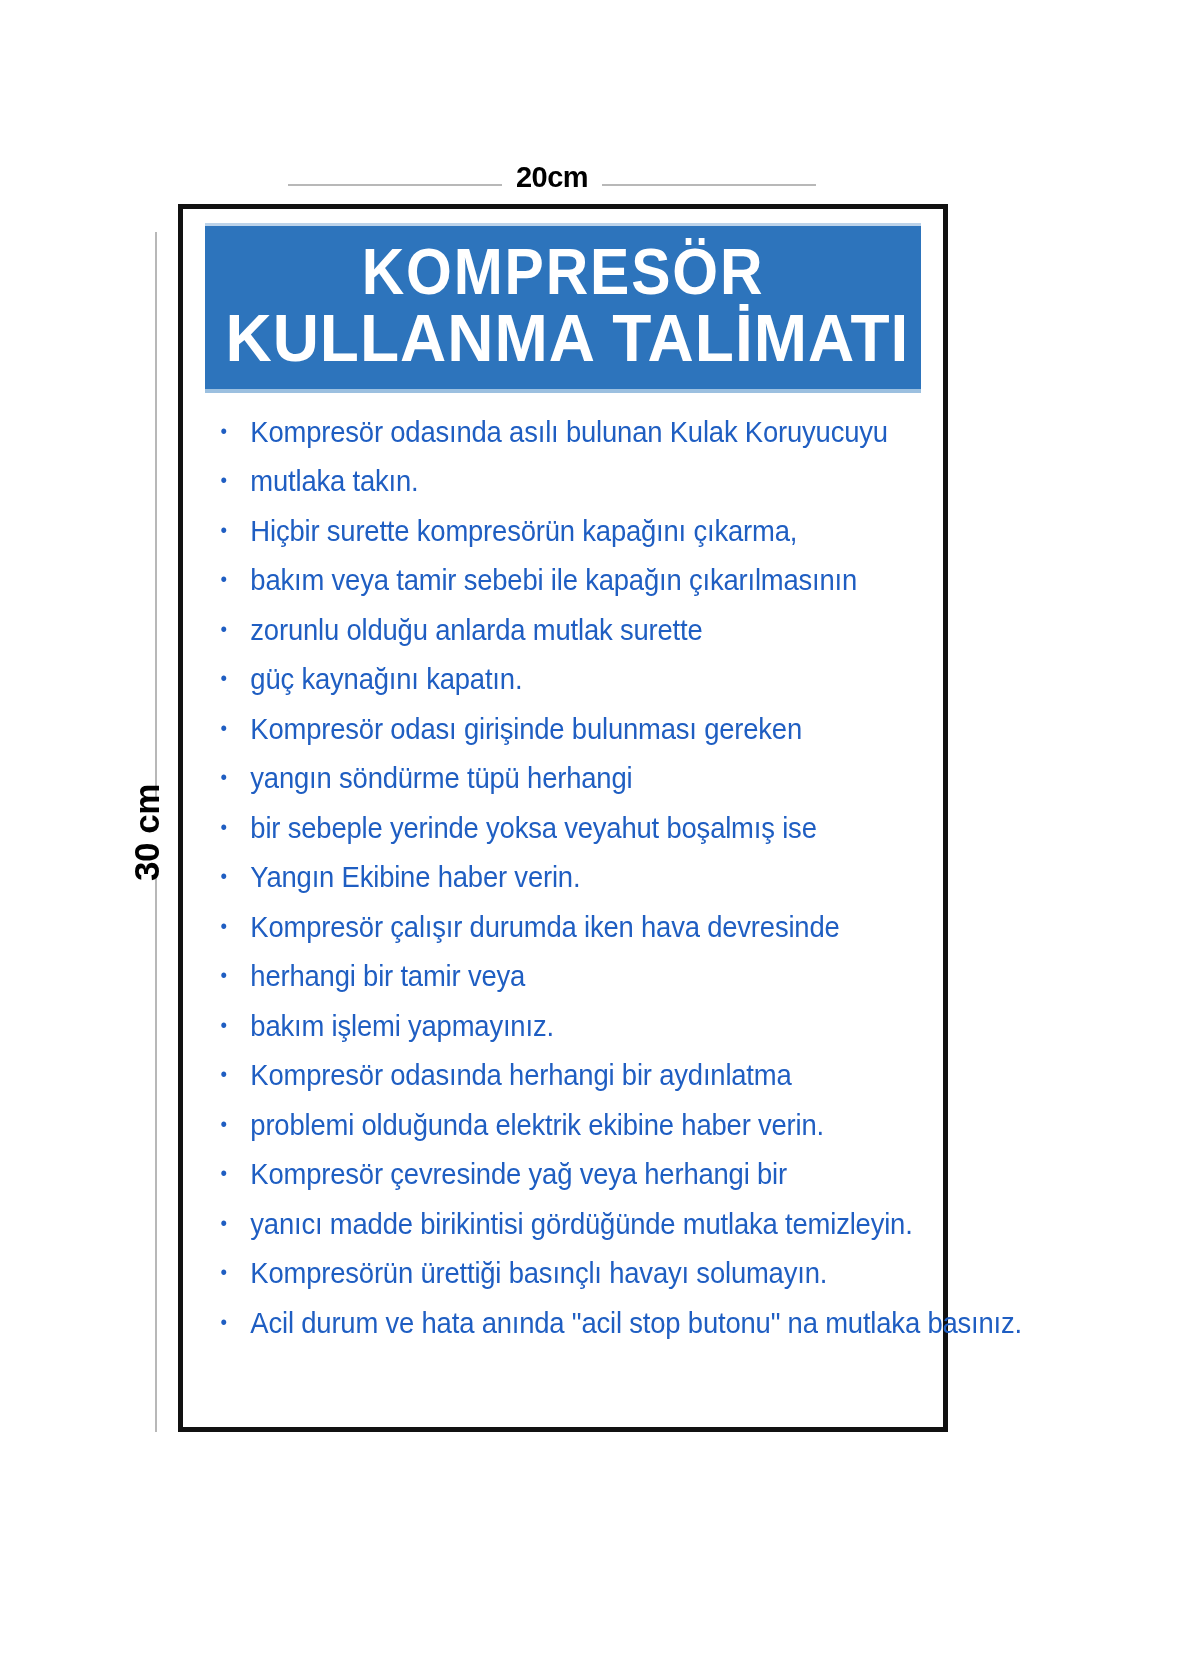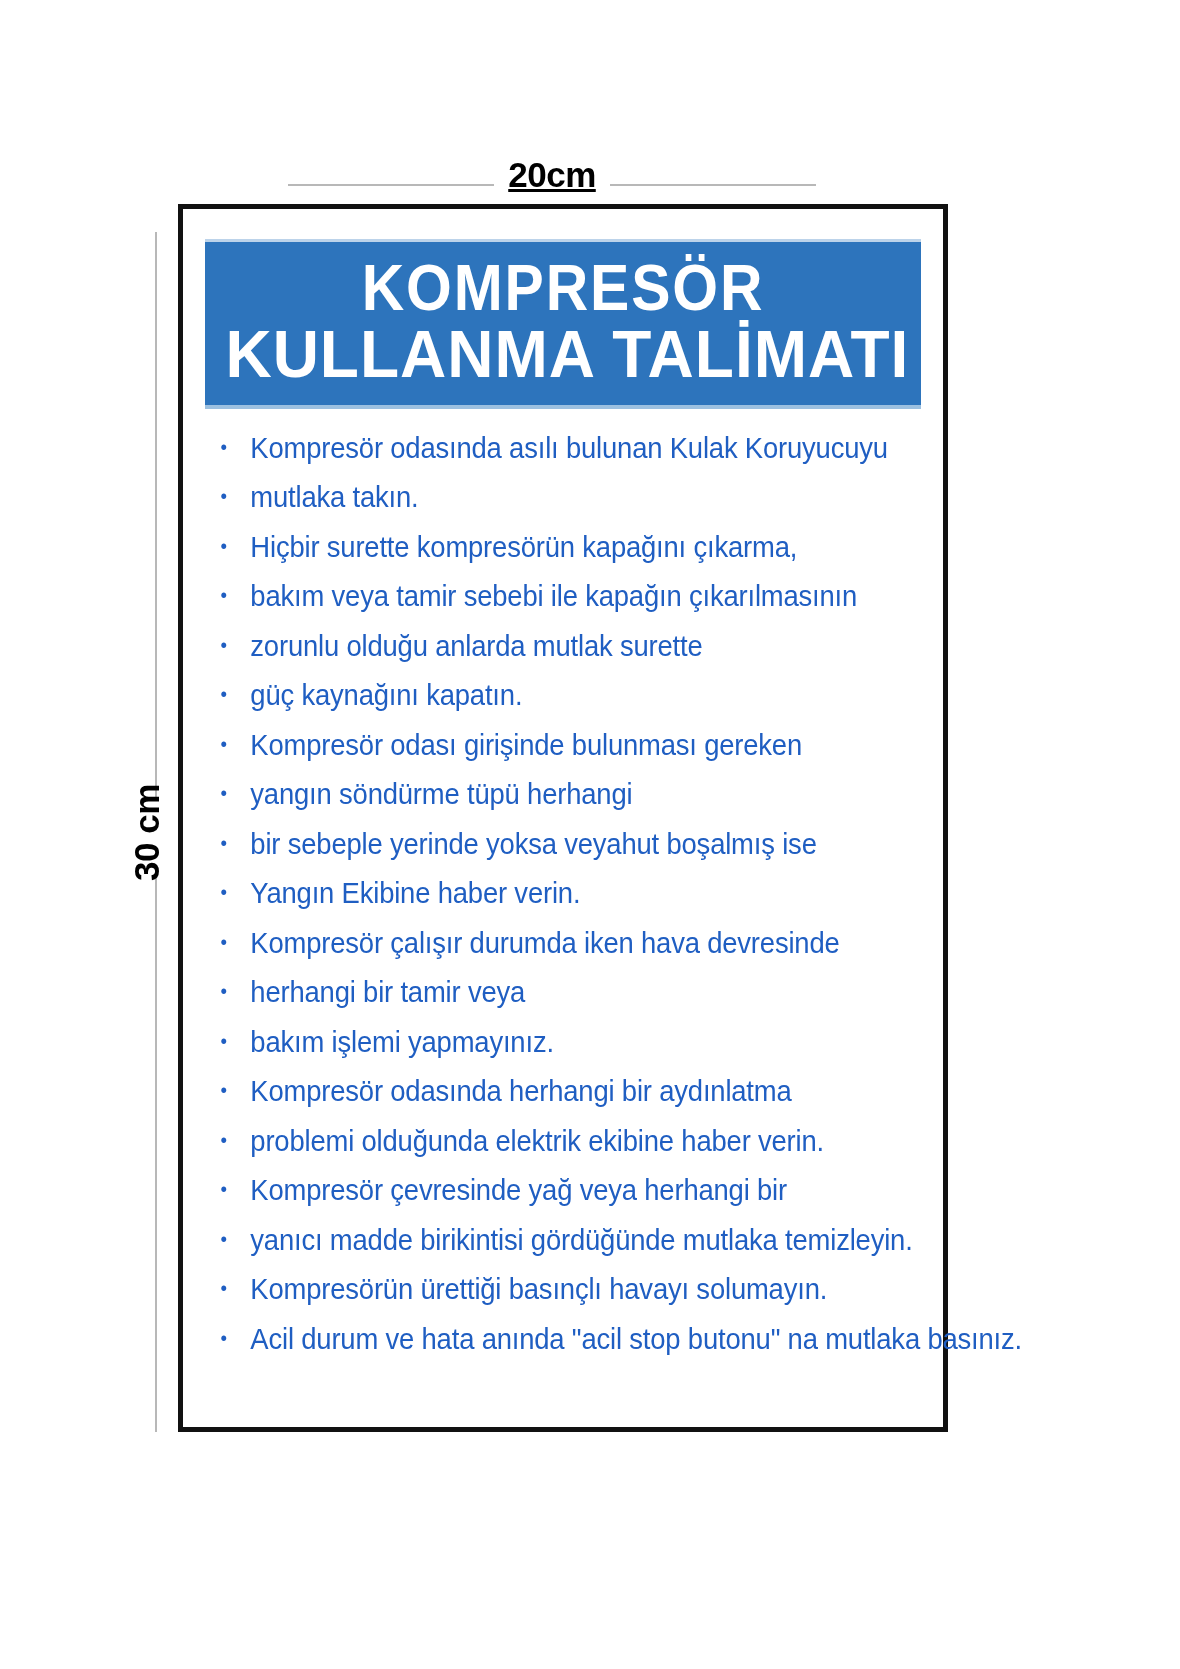--- a/index.html
+++ b/index.html
@@ -26,28 +26,27 @@
     align-items: flex-end;
     justify-content: center;
   }
   #width-dim .rule {
     flex: 1 1 auto;
     height: 0;
     border-bottom: 2px solid #b8b8b8;
     margin-bottom: 6px;
   }
   #width-dim .dim-label {
-    font-size: 35px;
+    font-size: 29px;
     font-weight: bold;
     color: #000000;
     letter-spacing: -0.5px;
     padding: 0 14px;
     line-height: 1;
     white-space: nowrap;
-    text-decoration: underline;
   }
 
   
   #height-dim {
     position: absolute;
     left: 118px;
     top: 232px;
     width: 56px;
     height: 1200px;
     display: flex;
@@ -75,21 +74,21 @@
   
   #sign-frame {
     position: absolute;
     left: 178px;
     top: 204px;
     width: 770px;
     height: 1228px;
     box-sizing: border-box;
     border: 5px solid #111111;
     background: #ffffff;
-    padding: 30px 22px 18px 22px;
+    padding: 14px 22px 18px 22px;
   }
 
   #sign-banner {
     background: #2d74bc;
     border-top: 3px solid #bcd3ea;
     border-bottom: 4px solid #9cc0e0;
     padding: 14px 10px 16px 10px;
     text-align: center;
   }
   #sign-banner .title-line {

